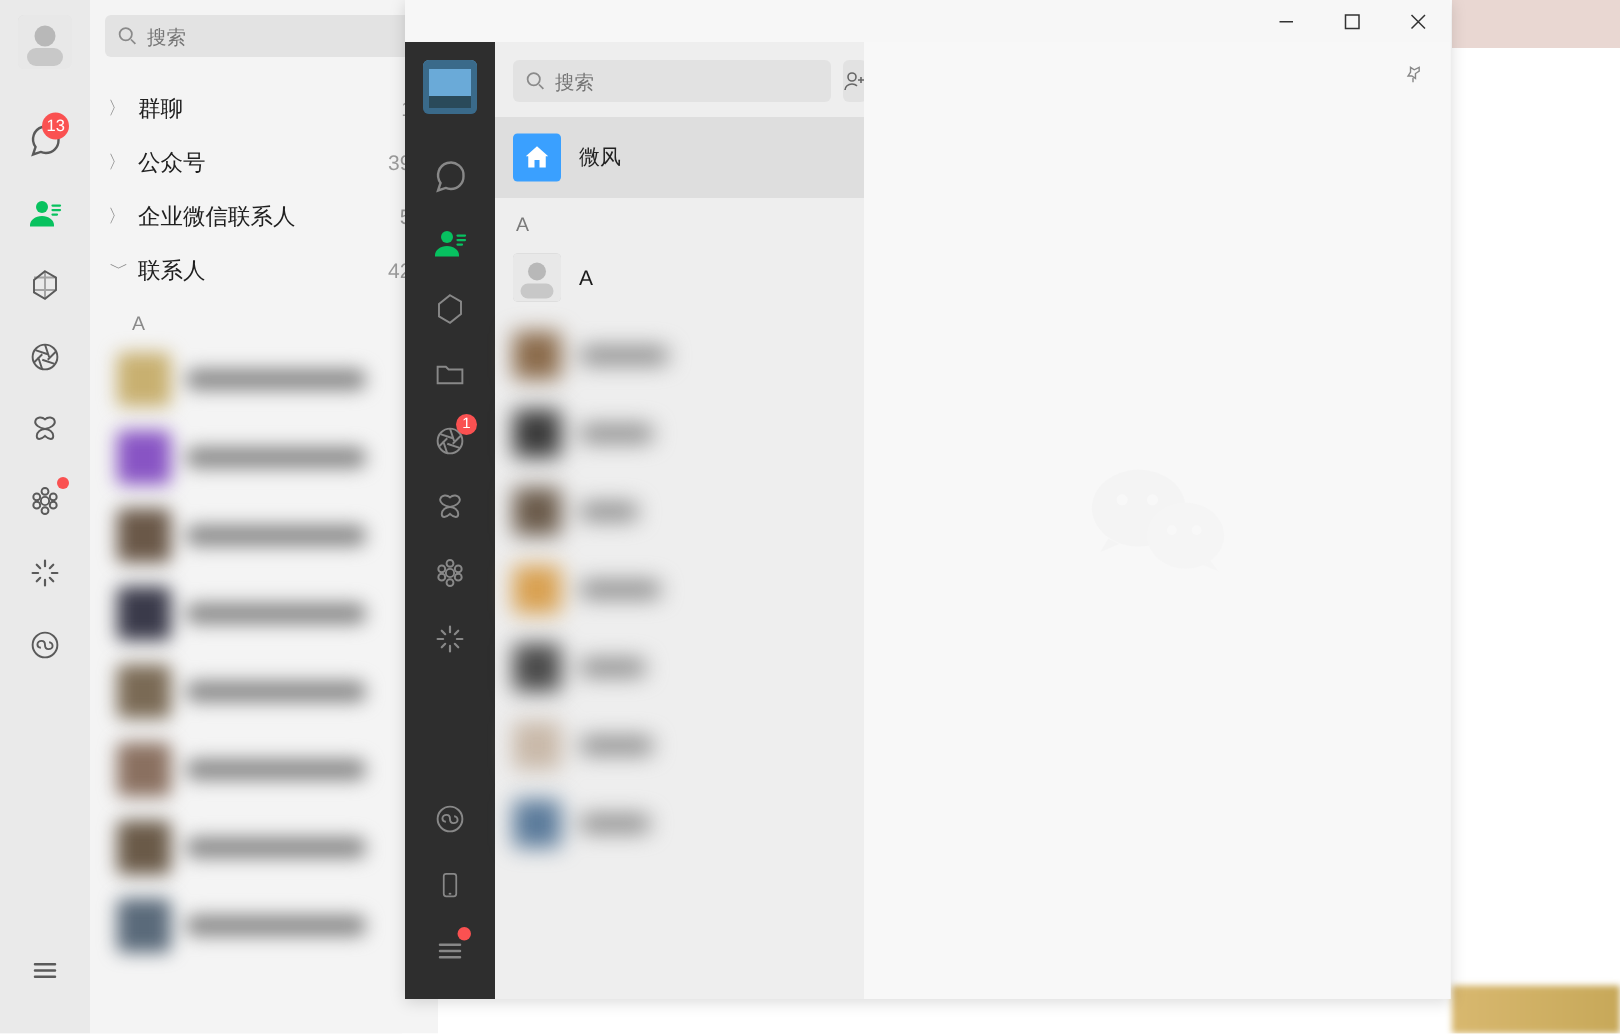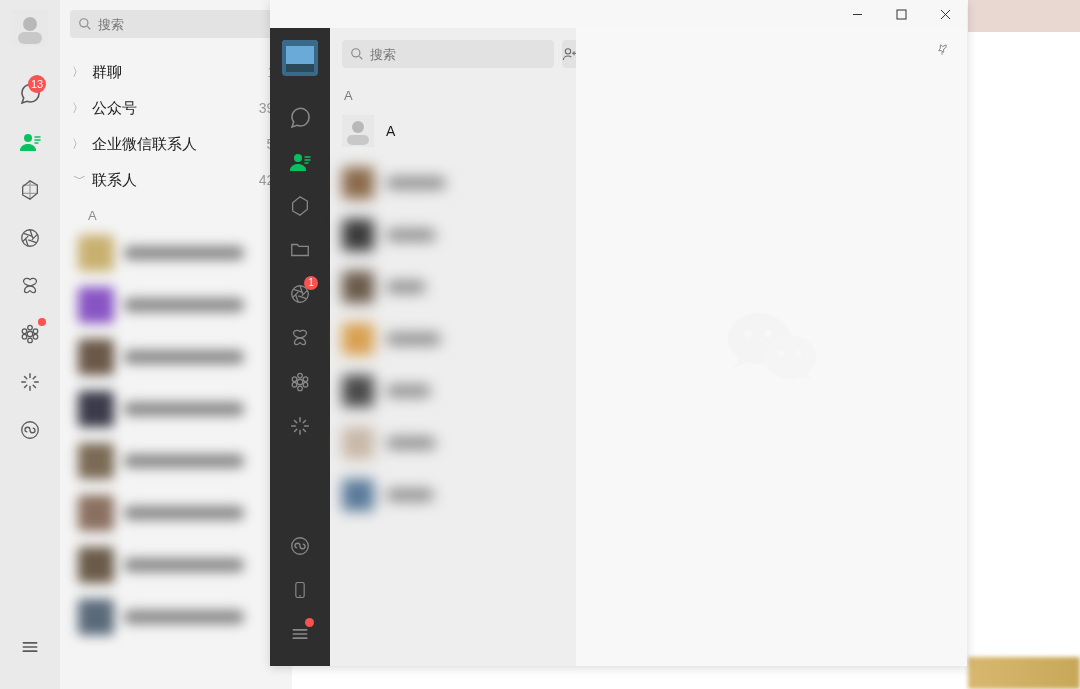--- a/index.html
+++ b/index.html
@@ -316,20 +316,28 @@
               </svg>
             <input placeholder="搜索" style="">
           </div>
           <div class="addbtn">
             <svg width="16" height="16" viewBox="0 0 24 24" fill="none" stroke="currentColor" stroke-width="1.6">
                 <circle cx="9" cy="8" r="4"></circle>
                 <path d="M2 21c0-3.3 3-6 7-6 2 0 3.8.7 5 1.8M18 8v6M15 11h6"></path>
               </svg>
           </div>
         </div>
+        <div class="special">
+          <div class="ico">
+            <svg width="20" height="20" viewBox="0 0 24 24" fill="currentColor">
+                <path d="M12 3l9 8h-2v9h-5v-6h-4v6H5v-9H3z"></path>
+              </svg>
+          </div>
+          <span class="lbl">微风</span>
+        </div>
         <div class="group-letter">A</div>
         <div class="contact-row">
           <div class="av">
             <svg viewBox="0 0 32 32">
                 <rect width="32" height="32" fill="#e8e8e8"></rect>
                 <circle cx="16" cy="12" r="6" fill="#b8b8b8"></circle>
                 <rect x="5" y="20" width="22" height="10" rx="5" fill="#c8c8c8"></rect>
               </svg>
           </div>
           <span class="nm">A</span>

